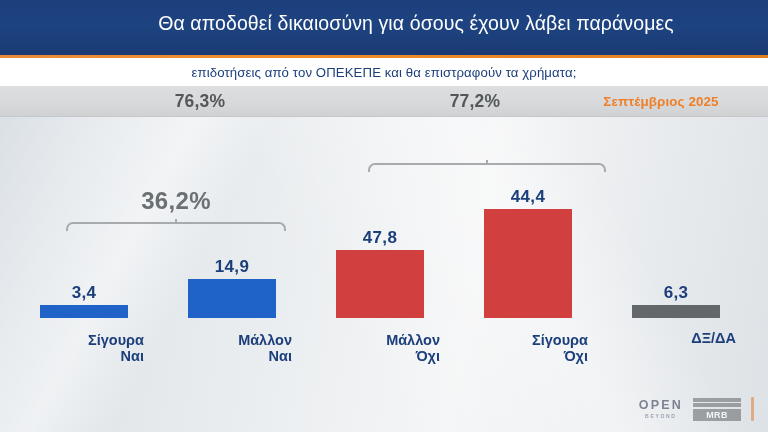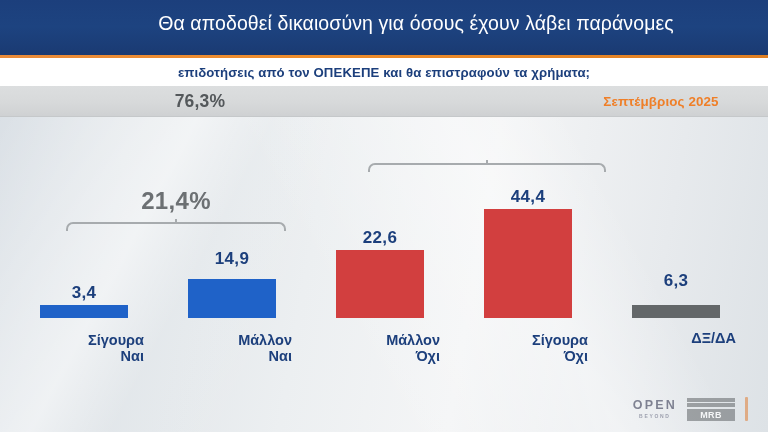--- a/index.html
+++ b/index.html
@@ -75,21 +75,21 @@
     position: absolute;
     left: 0;
     top: 58px;
     width: 768px;
     height: 28px;
     display: flex;
     align-items: center;
     justify-content: center;
     color: #1c3f7c;
     font-size: 13.2px;
-    font-weight: bold;
+    font-weight: normal;
     text-align: center;
     letter-spacing: 0.1px;
   }
 
   
   .summary-band {
     position: absolute;
     left: 0;
     top: 86px;
     width: 768px;
@@ -213,21 +213,21 @@
     text-align: right;
     color: #1c3f7c;
     font-weight: bold;
     font-size: 14.5px;
     line-height: 1.15;
   }
 
   
   .footer-logos {
     position: absolute;
-    right: 20px;
+    right: 14px;
     bottom: 11px;
     display: flex;
     align-items: center;
     gap: 10px;
     opacity: 0.62;
   }
   .logo-open {
     display: flex;
     flex-direction: column;
     align-items: center;
@@ -279,23 +279,24 @@
 <div id="poll-graphic">
 
   <div class="header-band"></div>
   <div class="header-title">Θα αποδοθεί δικαιοσύνη για όσους έχουν λάβει παράνομες</div>
   <div class="orange-rule"></div>
   <div class="subheader-band"></div>
   <div class="subheader-text">επιδοτήσεις από τον ΟΠΕΚΕΠΕ και θα επιστραφούν τα χρήματα;</div>
 
   <div class="summary-band"></div>
   <div class="summary-yes">76,3%</div>
+  <div class="summary-no">77,2%</div>
   <div class="date-badge">Σεπτέμβριος 2025</div>
 
-  <div class="group-total group-total-left">21,4%</div>
+  <div class="group-total group-total-left">36,2%</div>
   <div class="bracket bracket-left">
     <div class="tick"></div>
   </div>
 
   <div class="bracket bracket-right">
     <div class="tick"></div>
   </div>
 
   <div class="chart-area">
 
@@ -303,48 +304,48 @@
       <div class="bar-rect" style="background:#1f62c8; height:13px;"></div>
       <div class="bar-value" style="bottom:64px;">3,4</div>
       <div class="bar-label">
         <span>Σίγουρα</span><br>
         <span>Ναι</span>
       </div>
     </div>
 
     <div class="bar-col" style="left:172px;">
       <div class="bar-rect" style="background:#1f62c8; height:39px;"></div>
-      <div class="bar-value" style="bottom:98px;">14,9</div>
+      <div class="bar-value" style="bottom:90px;">14,9</div>
       <div class="bar-label">
         <span>Μάλλον</span><br>
         <span>Ναι</span>
       </div>
     </div>
 
     <div class="bar-col" style="left:320px;">
       <div class="bar-rect" style="background:#d23f3f; height:68px;"></div>
-      <div class="bar-value" style="bottom:119px;">22,6</div>
+      <div class="bar-value" style="bottom:119px;">47,8</div>
       <div class="bar-label">
         <span>Μάλλον</span><br>
         <span>Όχι</span>
       </div>
     </div>
 
     <div class="bar-col" style="left:468px;">
       <div class="bar-rect" style="background:#d23f3f; height:109px;"></div>
       <div class="bar-value" style="bottom:160px;">44,4</div>
       <div class="bar-label">
         <span>Σίγουρα</span><br>
         <span>Όχι</span>
       </div>
     </div>
 
     <div class="bar-col" style="left:616px;">
       <div class="bar-rect" style="background:#636769; height:13px;"></div>
-      <div class="bar-value" style="bottom:76px;">6,3</div>
+      <div class="bar-value" style="bottom:64px;">6,3</div>
       <div class="bar-label" style="bottom:20px;">
         <span>ΔΞ/ΔΑ</span>
       </div>
     </div>
 
   </div>
 
   <div class="footer-logos">
     <div class="logo-open">
       <div class="logo-open-main">OPEN</div>

